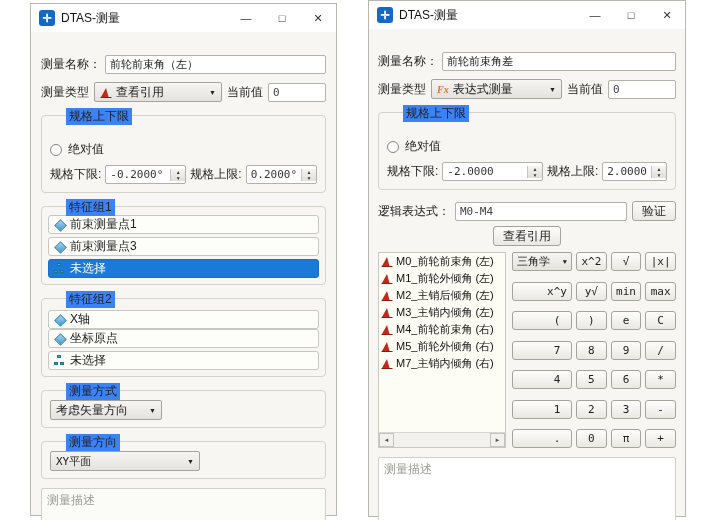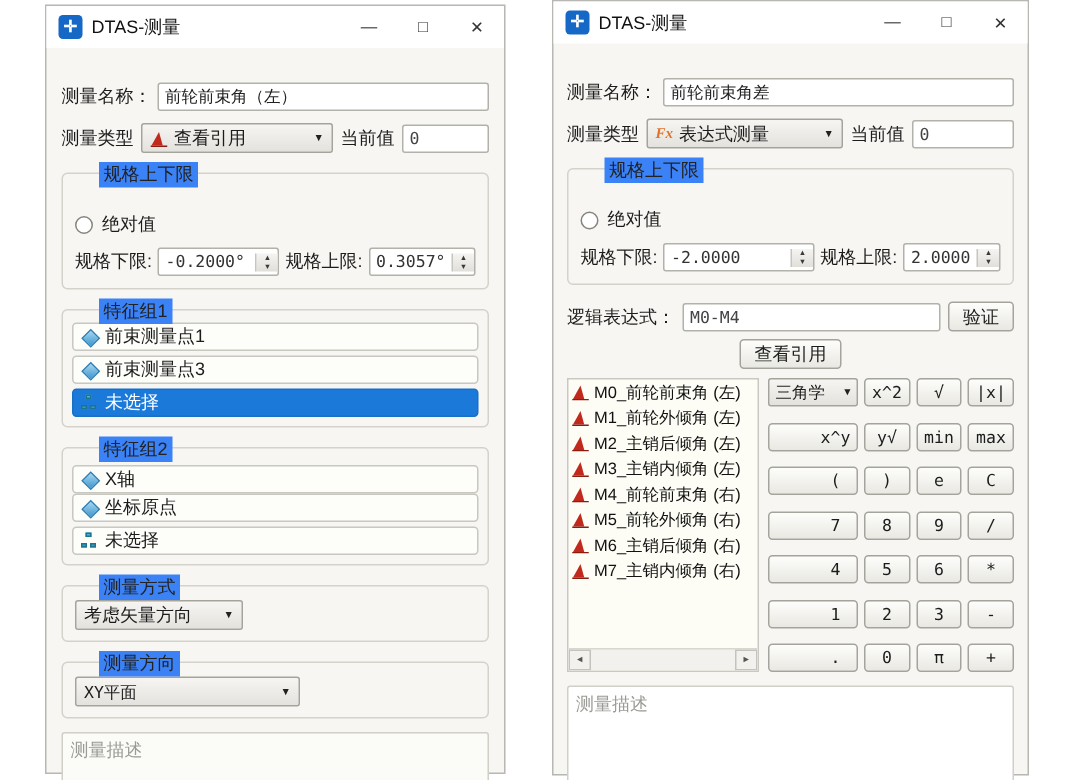--- a/index.html
+++ b/index.html
@@ -143,21 +143,21 @@
         <span class="lbl">规格下限:</span>
         <div class="spin" style="width:100px;">
           <span class="val">-0.2000°</span>
           <span class="btns">
             <span>▲</span>
             <span>▼</span>
           </span>
         </div>
         <span class="lbl">规格上限:</span>
         <div class="spin" style="flex:1;">
-          <span class="val">0.3057°</span>
+          <span class="val">0.2000°</span>
           <span class="btns">
             <span>▲</span>
             <span>▼</span>
           </span>
         </div>
       </div>
     </div>
 
     <div class="groupbox" style="margin-top:13px; padding:8px 6px 6px;">
       <span class="legend">特征组1</span>
@@ -328,27 +328,20 @@
               <path d="M1 10 L6 1 L8.5 10 Z" fill="#c0291b"></path>
               <path d="M0.5 10.5 L11.5 10.5" stroke="#8a1d12" stroke-width="1"></path>
             </svg>
           <span>M5_前轮外倾角 (右)</span>
         </div>
         <div class="list-item">
           <svg class="icon-angle" viewBox="0 0 12 11">
               <path d="M1 10 L6 1 L8.5 10 Z" fill="#c0291b"></path>
               <path d="M0.5 10.5 L11.5 10.5" stroke="#8a1d12" stroke-width="1"></path>
             </svg>
-          <span>M6_主销后倾角 (右)</span>
-        </div>
-        <div class="list-item">
-          <svg class="icon-angle" viewBox="0 0 12 11">
-              <path d="M1 10 L6 1 L8.5 10 Z" fill="#c0291b"></path>
-              <path d="M0.5 10.5 L11.5 10.5" stroke="#8a1d12" stroke-width="1"></path>
-            </svg>
           <span>M7_主销内倾角 (右)</span>
         </div>
         <div class="hscroll">
           <span class="hs-btn">◄</span>
           <span class="hs-track"></span>
           <span class="hs-btn">►</span>
         </div>
       </div>
 
       <div class="calc">

